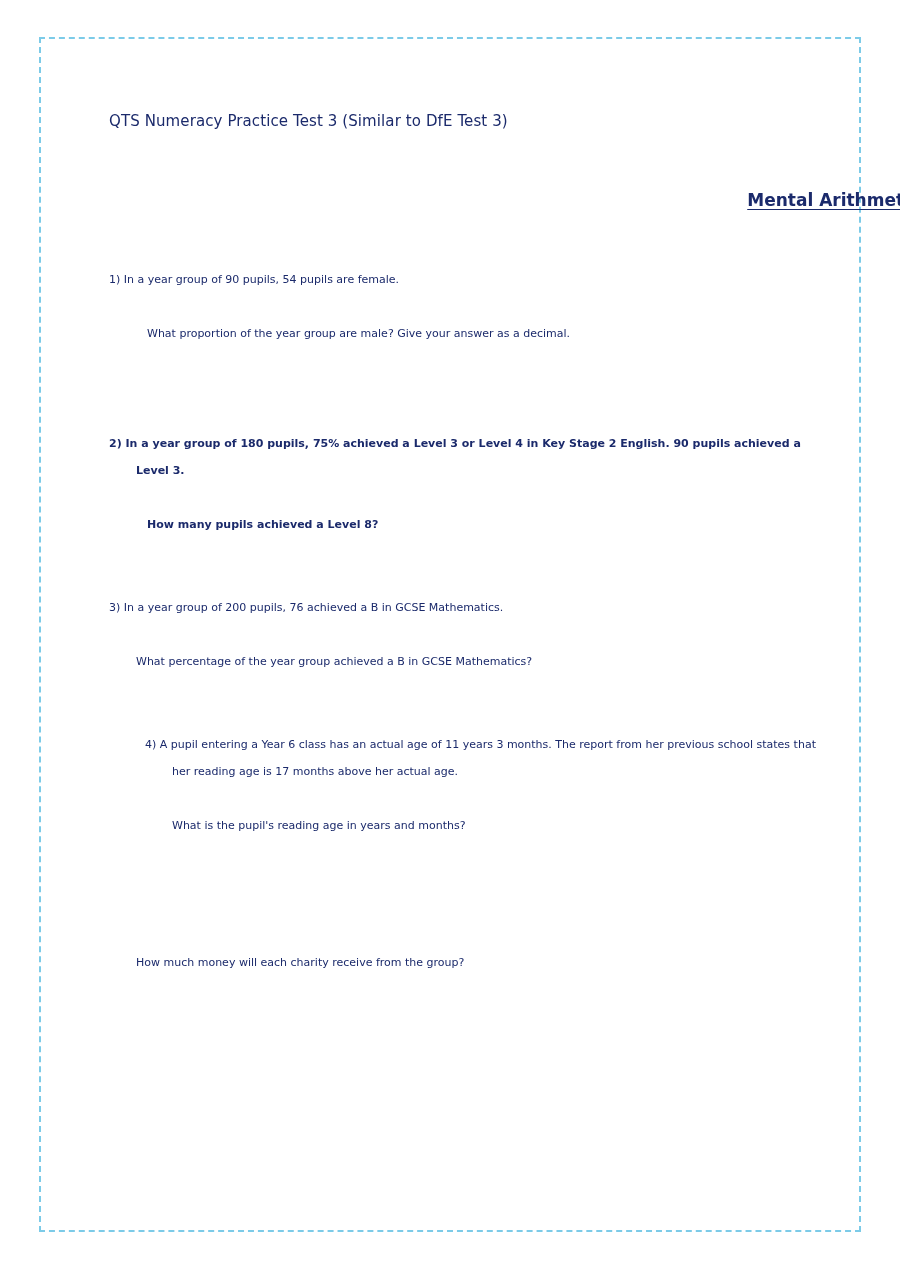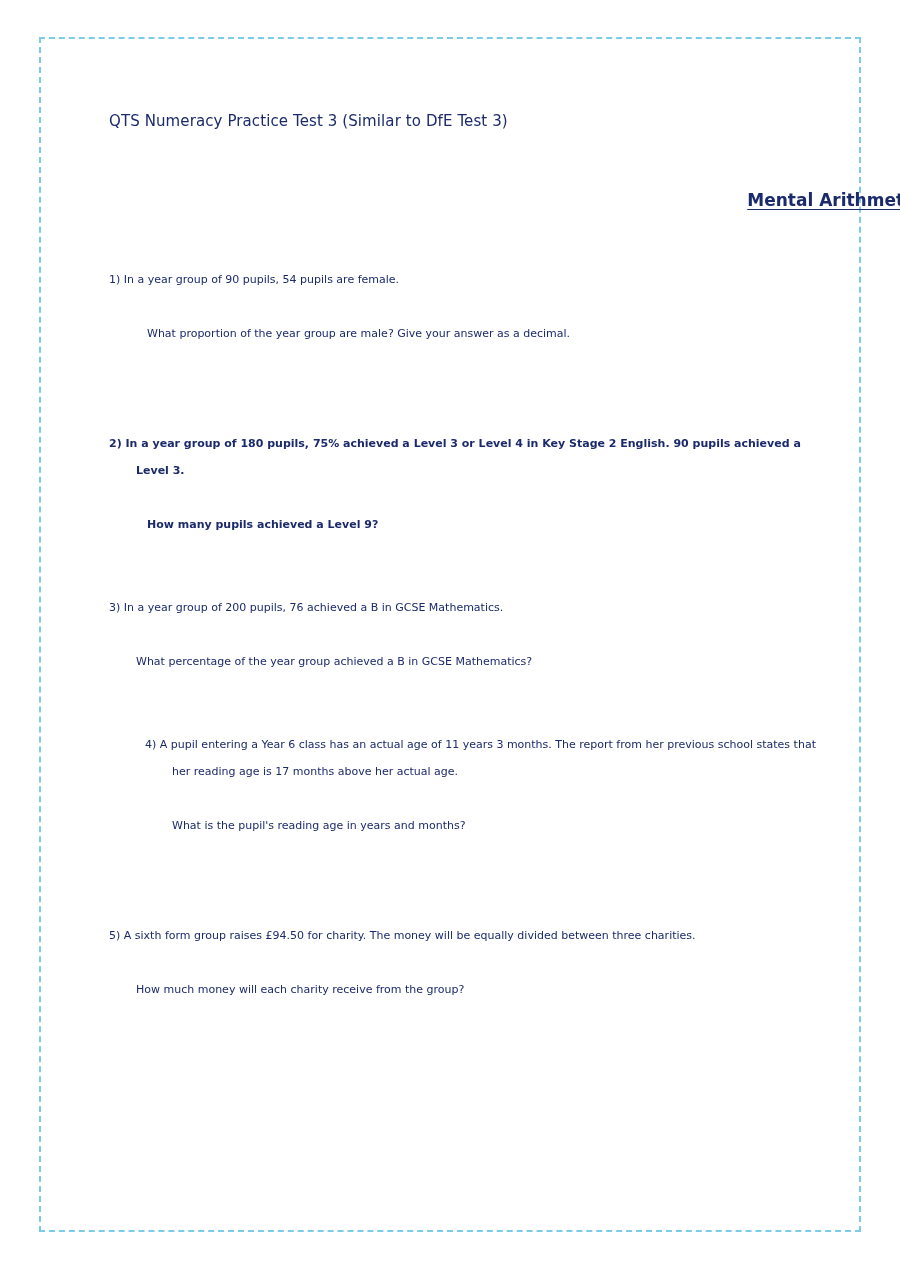--- a/index.html
+++ b/index.html
@@ -70,29 +70,28 @@
 
 <div class="section-title">Mental Arithmetic</div>
 
 <div class="q" style="top:266px;">
   <div class="stem"><span>1)</span> <span>In a year group of 90 pupils, 54 pupils are female.</span></div>
   <div class="ask ask-indent-38" style="width:600px;">What proportion of the year group are male?  Give your answer as a decimal.</div>
 </div>
 
 <div class="q" style="top:430px;font-weight:bold;">
   <div class="stem" style="width:680px;"><span>2)</span> <span>In a year group of 180 pupils, 75% achieved a Level 3 or Level 4 in Key Stage 2 English.  90 pupils achieved a Level 3.</span></div>
-  <div class="ask ask-indent-38">How many pupils achieved a Level 9?</div>
+  <div class="ask ask-indent-38">How many pupils achieved a Level 8?</div>
 </div>
 
 <div class="q" style="top:594px;">
   <div class="stem"><span>3)</span> <span>In a year group of 200 pupils, 76 achieved a B in GCSE Mathematics.</span></div>
   <div class="ask ask-indent-27">What percentage of the year group achieved a B in GCSE Mathematics?</div>
 </div>
 
 <div class="q" style="top:731px;margin-left:36px;">
   <div class="stem" style="width:660px;"><span>4)</span> <span>A pupil entering a Year 6 class has an actual age of 11 years 3 months.  The report from her previous school states that her reading age is 17 months above her actual age.</span></div>
   <div class="ask ask-indent-27">What is the pupil's reading age in years and months?</div>
 </div>
 
 <div class="q" style="top:922px;">
-  <div class="stem" style="width:650px;"><span>5)</span> <span>A sixth form group raises £94.50 for charity.  The money will be equally divided between three charities.</span></div>
   <div class="ask ask-indent-27">How much money will each charity receive from the group?</div>
 </div>
 
 </body></html>

